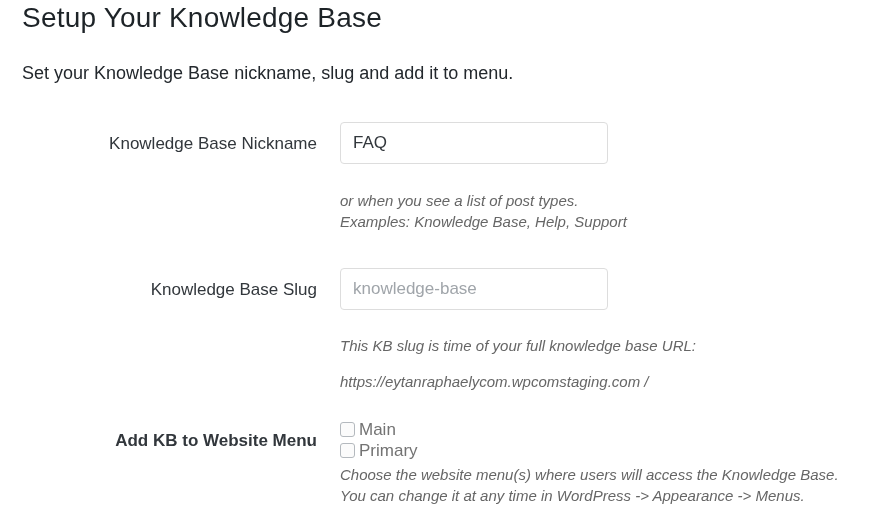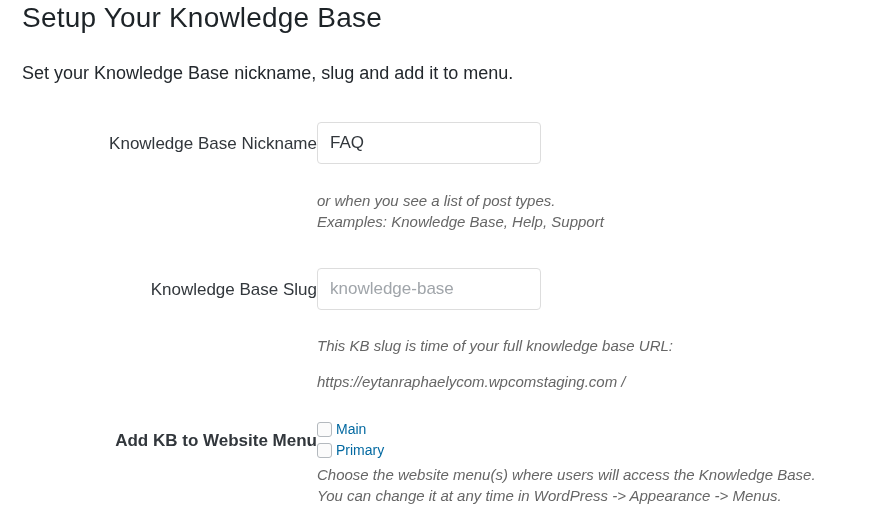--- a/index.html
+++ b/index.html
@@ -22,34 +22,35 @@
   }
   .page-subtitle {
     margin-top: 29px;
     font-size: 18px;
     line-height: 20px;
     color: #23282d;
   }
   .form-row {
     display: grid;
     grid-template-columns: 295px 1fr;
+    column-gap: 23px;
     align-items: center;
   }
   .row-nickname { margin-top: 39px; }
   .row-slug     { margin-top: 36px; }
   .row-menu     { margin-top: 27px; }
   .field-label {
     text-align: right;
     font-size: 17px;
     line-height: 21px;
     color: #32373c;
   }
   .row-menu .field-label { align-self: center; font-weight: bold; }
   .text-input {
-    width: 224px;
+    width: 268px;
     height: 42px;
     padding: 0 12px;
     border: 1px solid #dddddd;
     border-radius: 4px;
     font-family: "Liberation Sans", sans-serif;
     font-size: 17px;
     color: #32373c;
     background: #ffffff;
     outline: none;
   }
@@ -77,22 +78,22 @@
     width: 15px;
     height: 15px;
     border: 1px solid #b4b9be;
     border-radius: 3px;
     background: #fbfbfb;
     margin: 0 4px 0 0;
     flex: 0 0 auto;
     cursor: pointer;
   }
   .checkbox-label {
-    font-size: 14px;
-    color: #0369a1;
+    font-size: 17px;
+    color: #737373;
     line-height: 21px;
   }
 </style>
 </head>
 <body>
 
 <div class="container">
 
   <h1 class="page-title">Setup Your Knowledge Base</h1>
 

